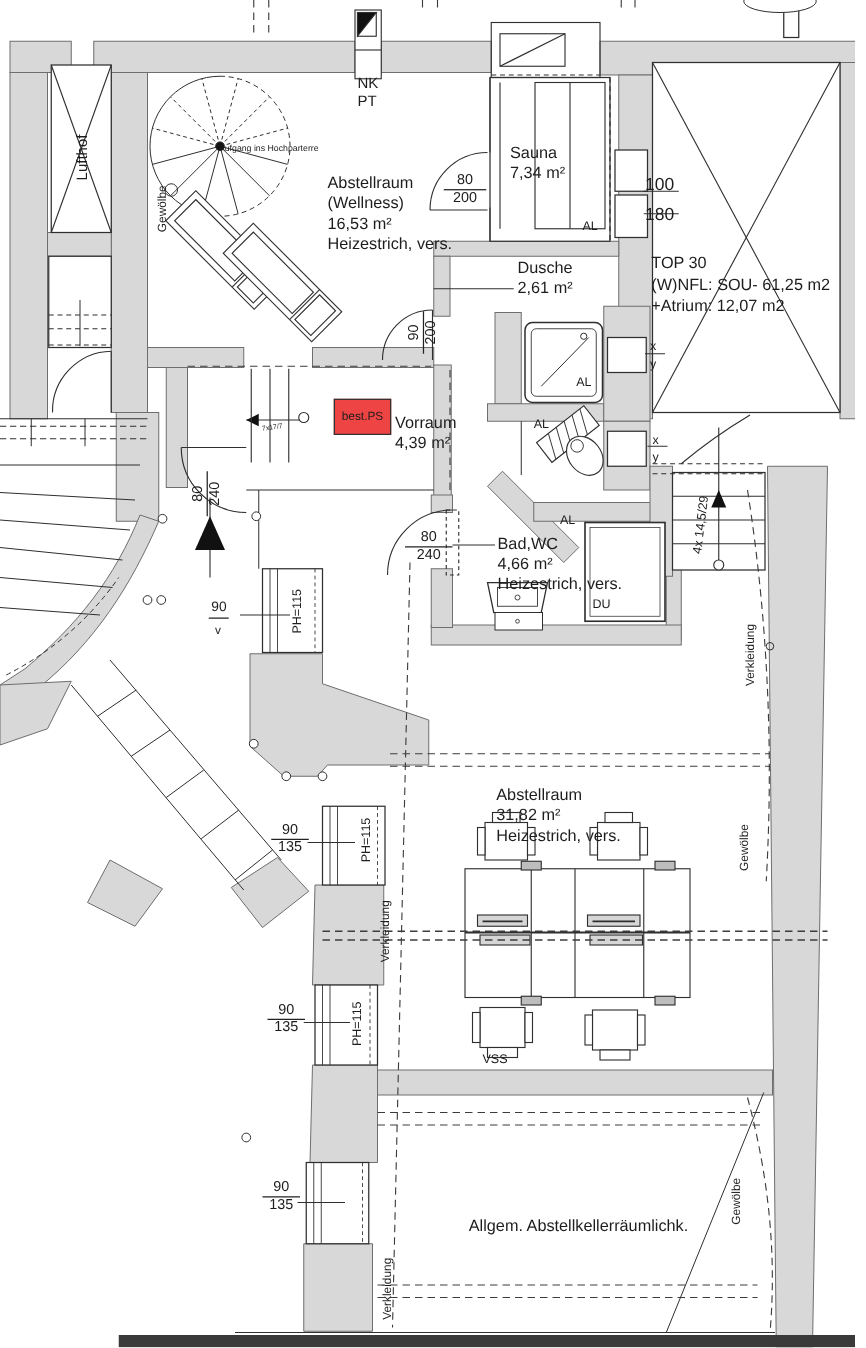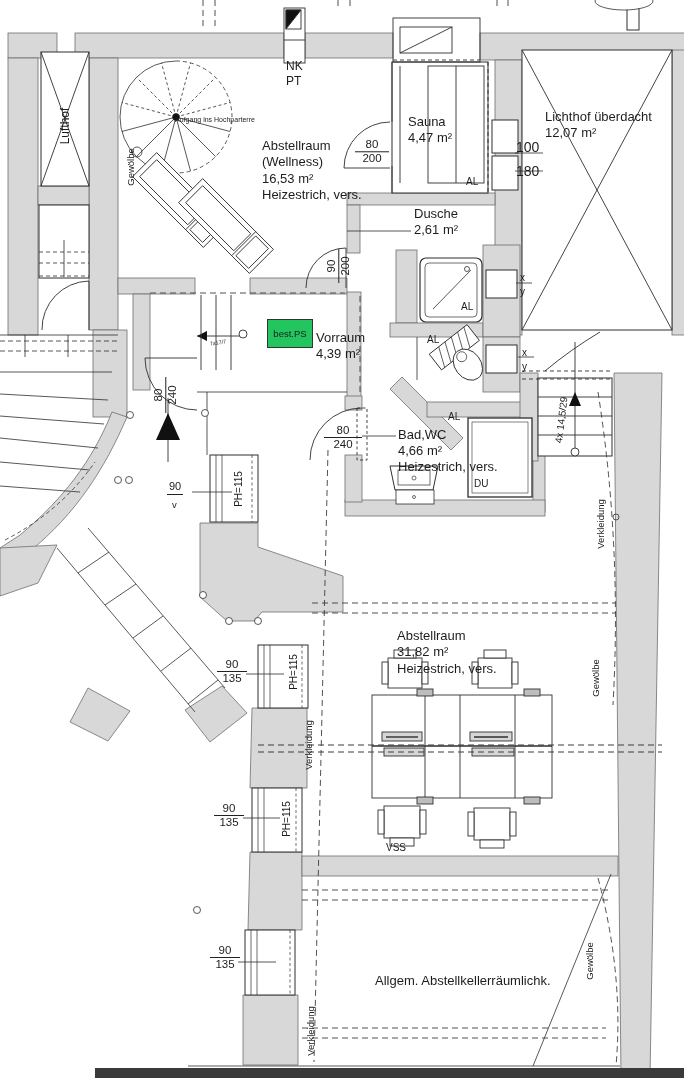--- a/index.html
+++ b/index.html
@@ -9,21 +9,21 @@
   .lbl{position:absolute;white-space:nowrap;line-height:1.26}
   .bl{display:block}
   .c{transform:translate(-50%,-50%)}
   .r{transform:translate(-50%,-50%) rotate(-90deg)}
   .f13{font-size:13px}.f12{font-size:12px}.f11{font-size:11px}
   .f10{font-size:10px}.f9{font-size:9.5px}.f7{font-size:7px}.f5{font-size:5.5px}
   .dim{position:absolute;text-align:center;font-size:11.5px;line-height:1.15}
   .dim .top{border-bottom:1px solid #222;padding:0 2px}
   .dim.r{transform:translate(-50%,-50%) rotate(-90deg)}
   .ubox{display:inline-block;border-bottom:1px solid #222;padding:0 2px;margin-bottom:5px}
-  .psbox{position:absolute;border:1px solid #333;display:flex;align-items:center;justify-content:center;background:#22c55e}
+  .psbox{position:absolute;border:1px solid #333;display:flex;align-items:center;justify-content:center;background:#ef4444}
   .rot83{transform:translate(-50%,-50%) rotate(-83deg)}
   .rot8{transform:translate(-50%,-50%) rotate(-8deg)}
 </style>
 </head>
 <body>
 
 <div class="plan">
 
 <svg width="693" height="1078" viewBox="0 0 693 1078">
 
@@ -351,33 +351,34 @@
     <span class="bl">Heizestrich, vers.</span>
   </div>
 
   <div class="dim c" style="left:372px;top:152px;width:34px">
     <span class="bl top">80</span>
     <span class="bl">200</span>
   </div>
 
   <div class="lbl f13" style="left:408px;top:114px">
     <span class="bl">Sauna</span>
-    <span class="bl">4,47 m²</span>
-  </div>
-
-  <div class="lbl f13" style="left:545px;top:109px">
-    <span class="bl">Lichthof überdacht</span>
-    <span class="bl">12,07 m²</span>
-  </div>
+    <span class="bl">7,34 m²</span>
+  </div>
+
 
   <div class="lbl" style="left:516px;top:139px;font-size:14px">
     <span class="bl">100</span>
     <span class="bl" style="margin-top:6px">180</span>
   </div>
 
+  <div class="lbl f13" style="left:521px;top:201px;line-height:1.35">
+    <span class="bl">TOP 30</span>
+    <span class="bl">(W)NFL: SOU- 61,25 m2</span>
+    <span class="bl">+Atrium: 12,07 m2</span>
+  </div>
 
   <div class="lbl f10" style="left:466px;top:176px">AL</div>
 
   <div class="lbl f13" style="left:414px;top:206px">
     <span class="bl">Dusche</span>
     <span class="bl">2,61 m²</span>
   </div>
 
   <div class="dim r" style="left:339px;top:266px;width:34px">
     <span class="bl top">90</span>

